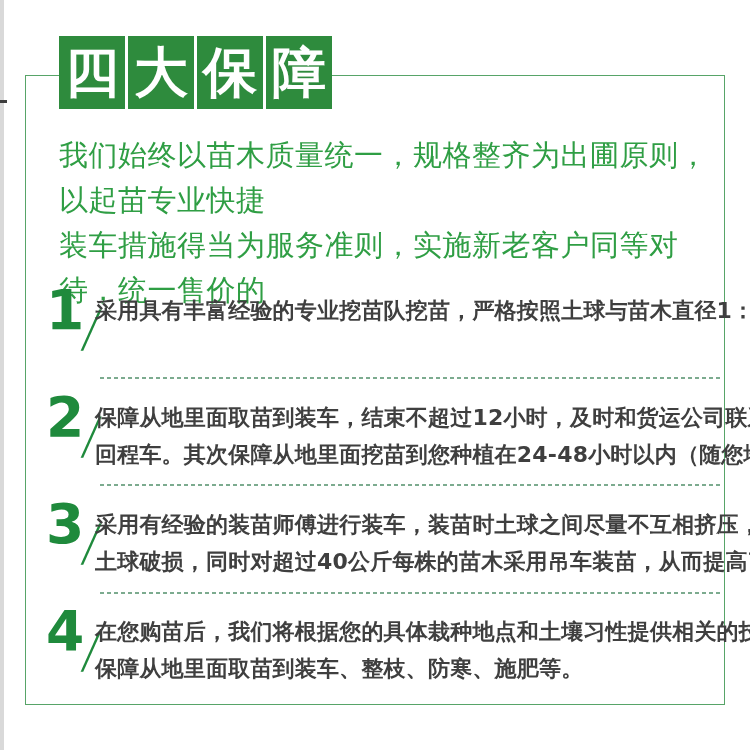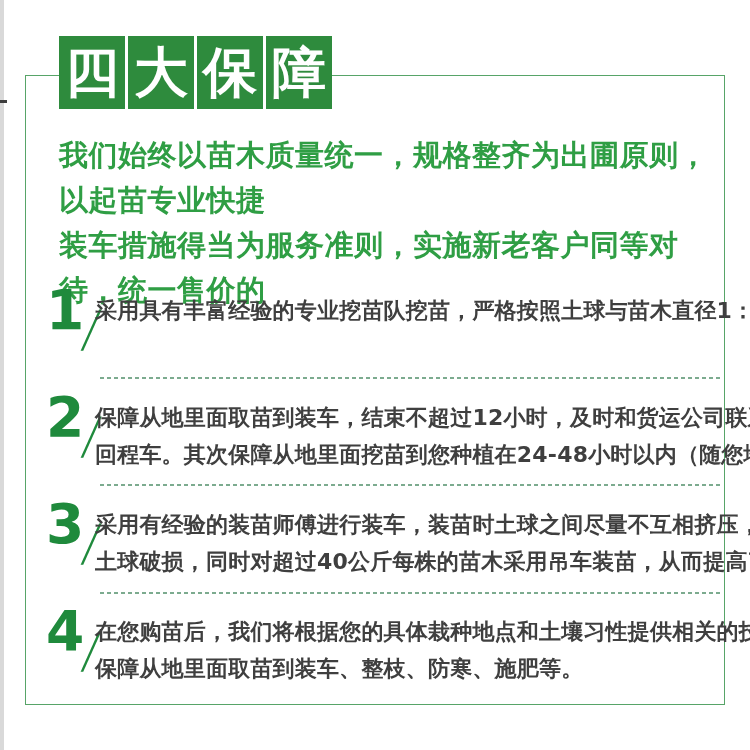--- a/index.html
+++ b/index.html
@@ -25,21 +25,21 @@
   }
   .title-block{
     width:66px;height:73px;background:#2e8b3d;color:#ffffff;
     display:flex;align-items:center;justify-content:center;
     font-size:54px;font-weight:bold;line-height:1;
   }
 
   
   .intro{
     position:absolute;left:59px;top:133px;width:650px;z-index:2;
-    color:#2f9e44;font-weight:bold;font-size:29px;line-height:45px;
+    color:#2f9e44;font-weight:normal;font-size:29px;line-height:45px;
     letter-spacing:0.5px;
   }
 
   
   .item-number{
     position:absolute;left:46px;width:62px;color:#1f8a3c;z-index:2;
     white-space:nowrap;
   }
   .item-number .digit{font-size:55px;font-weight:800;line-height:1;display:inline-block;}
   .item-number .slash{

